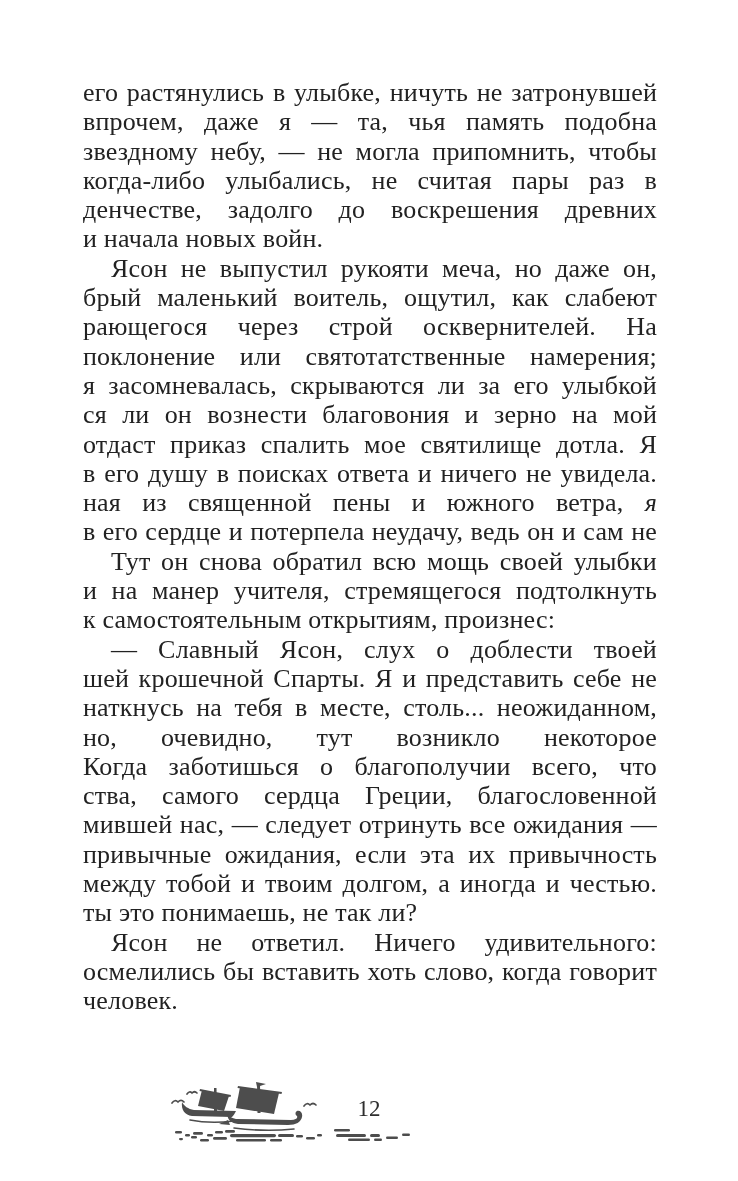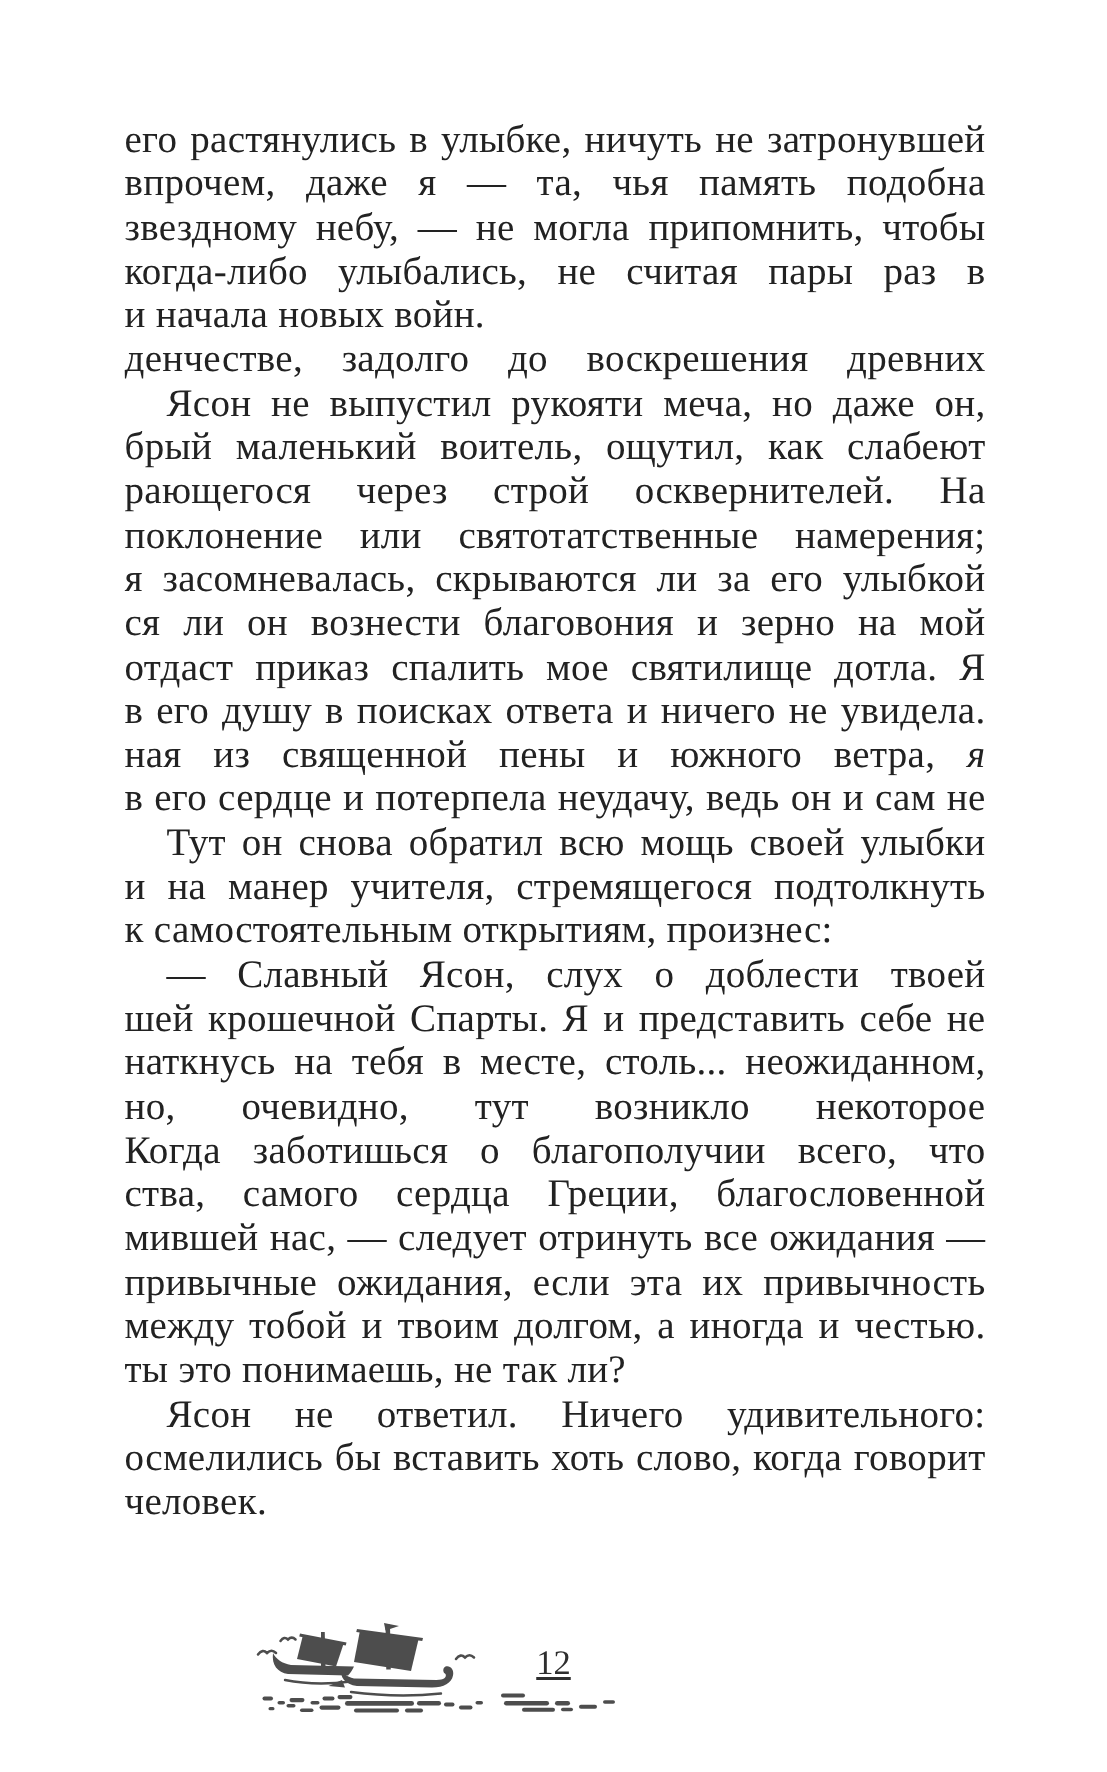--- a/index.html
+++ b/index.html
@@ -56,43 +56,42 @@
     height: 64px;
   }
   .page-number {
     position: absolute;
     left: 0;
     right: 0;
     top: 14px;
     text-align: center;
     font-size: 23px;
     color: #2e2e2e;
-    text-decoration: underline;
   }
   .waves-ornament {
     position: absolute;
     left: 334px;
     top: 46px;
     width: 78px;
     height: 14px;
   }
 </style>
 </head>
 <body>
 
 <div class="book-page">
 
   <div class="page-text">
       <div class="para">
         <div class="line"><span>его растянулись в улыбке, ничуть не затронувшей глаз;</span></div>
         <div class="line"><span>впрочем, даже я — та, чья память подобна безграничному</span></div>
         <div class="line"><span>звездному небу, — не могла припомнить, чтобы эти глаза</span></div>
         <div class="line"><span>когда-либо улыбались, не считая пары раз в далеком мла-</span></div>
+        <div class="line"><span>денчестве, задолго до воскрешения древних проклятий</span></div>
         <div class="line last"><span>и начала новых войн.</span></div>
-        <div class="line"><span>денчестве, задолго до воскрешения древних проклятий</span></div>
       </div>
       <div class="para">
         <div class="line indent"><span>Ясон не выпустил рукояти меча, но даже он, мой хра-</span></div>
         <div class="line"><span>брый маленький воитель, ощутил, как слабеют ноги под</span></div>
         <div class="line"><span>рающегося через строй осквернителей. На мгновение даже</span></div>
         <div class="line"><span>поклонение или святотатственные намерения; собирает-</span></div>
         <div class="line"><span>я засомневалась, скрываются ли за его улыбкой искреннее</span></div>
         <div class="line"><span>ся ли он вознести благовония и зерно на мой алтарь или</span></div>
         <div class="line"><span>отдаст приказ спалить мое святилище дотла. Я заглянула</span></div>
         <div class="line"><span>в его душу в поисках ответа и ничего не увидела. Я, рожден-</span></div>

